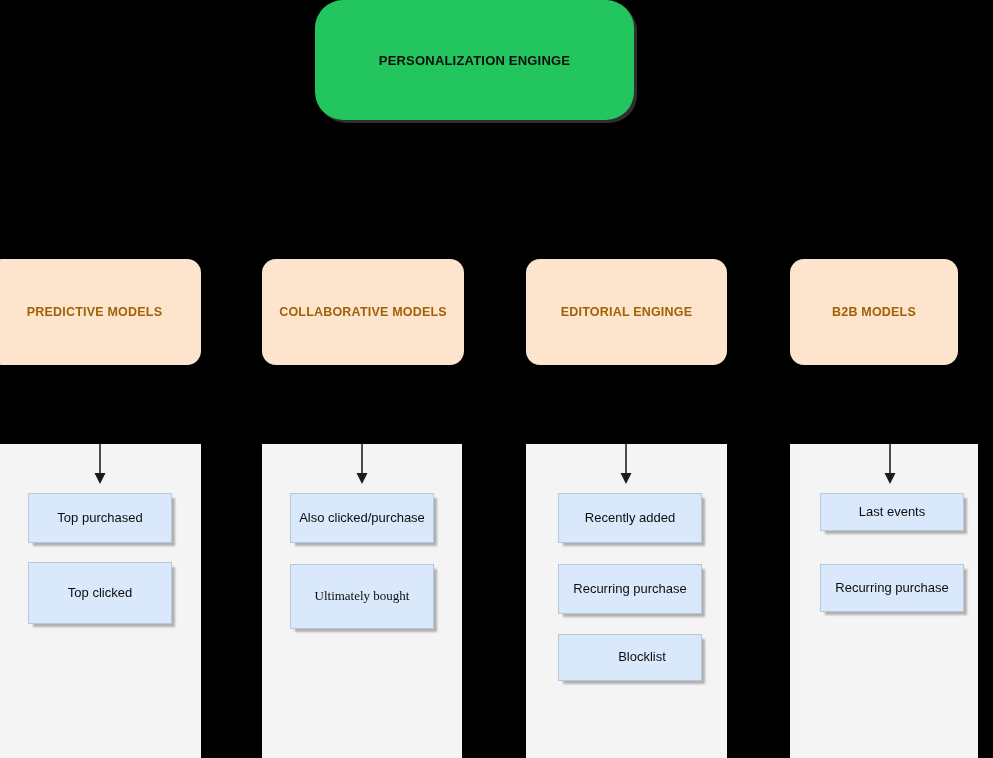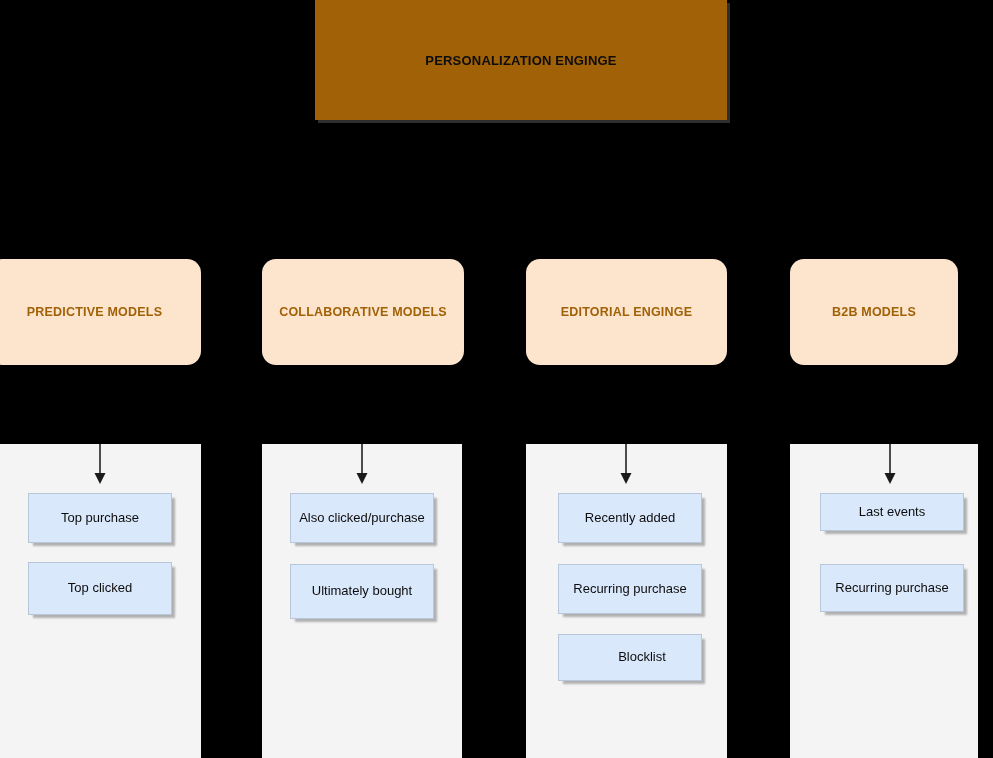--- a/index.html
+++ b/index.html
@@ -18,27 +18,28 @@
     width: 993px;
     height: 758px;
     background: #000000;
   }
 
   
   .engine-box {
     position: absolute;
     left: 315px;
     top: 0px;
-    width: 412px;
+    width: 319px;
     height: 120px;
-    background: #a16207;
+    background: #22c55e;
     box-shadow: 3px 3px 0 0 rgba(255,255,255,0.18);
     display: flex;
     align-items: center;
     justify-content: center;
+    border-radius: 28px;
   }
   .engine-label {
     font-size: 13px;
     font-weight: bold;
     color: #0d0d0d;
     letter-spacing: 0.2px;
     text-align: center;
   }
 
   
@@ -142,30 +143,30 @@
     </svg>
   </div>
   <div class="arrow" style="left:880px;">
     <svg width="20" height="42" viewBox="0 0 20 42">
       <line x1="10" y1="0" x2="10" y2="30" stroke="#4D4D4D" stroke-width="2"></line>
       <path d="M 4.5 29 L 10 40 L 15.5 29 Z" fill="#1a1a1a"></path>
     </svg>
   </div>
 
   <div class="item-box" style="left:28px;top:493px;height:50px;">
-    <span class="item-label">Top purchase</span>
+    <span class="item-label">Top purchased</span>
   </div>
-  <div class="item-box" style="left:28px;top:562px;height:53px;">
+  <div class="item-box" style="left:28px;top:562px;height:62px;">
     <span class="item-label">Top clicked</span>
   </div>
 
   <div class="item-box" style="left:290px;top:493px;height:50px;">
     <span class="item-label">Also clicked/purchase</span>
   </div>
-  <div class="item-box" style="left:290px;top:564px;height:55px;">
+  <div class="item-box" style="left:290px;top:564px;height:65px;font-family:Liberation Serif, serif;">
     <span class="item-label">Ultimately bought</span>
   </div>
 
   <div class="item-box" style="left:558px;top:493px;height:50px;">
     <span class="item-label">Recently added</span>
   </div>
   <div class="item-box" style="left:558px;top:564px;height:50px;">
     <span class="item-label">Recurring purchase</span>
   </div>
   <div class="item-box" style="left:558px;top:634px;height:47px;padding-left:24px;">

